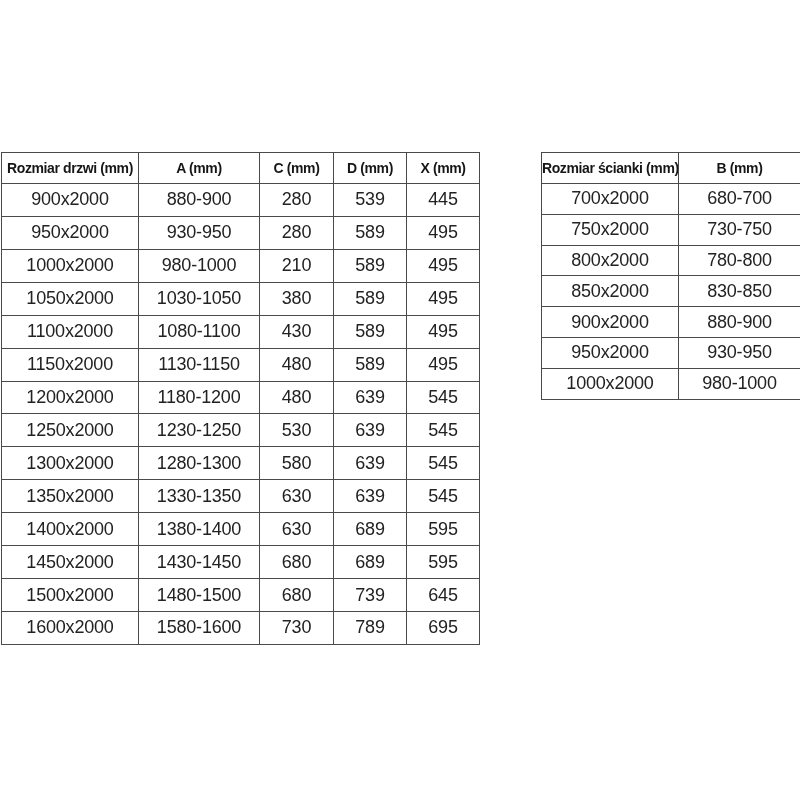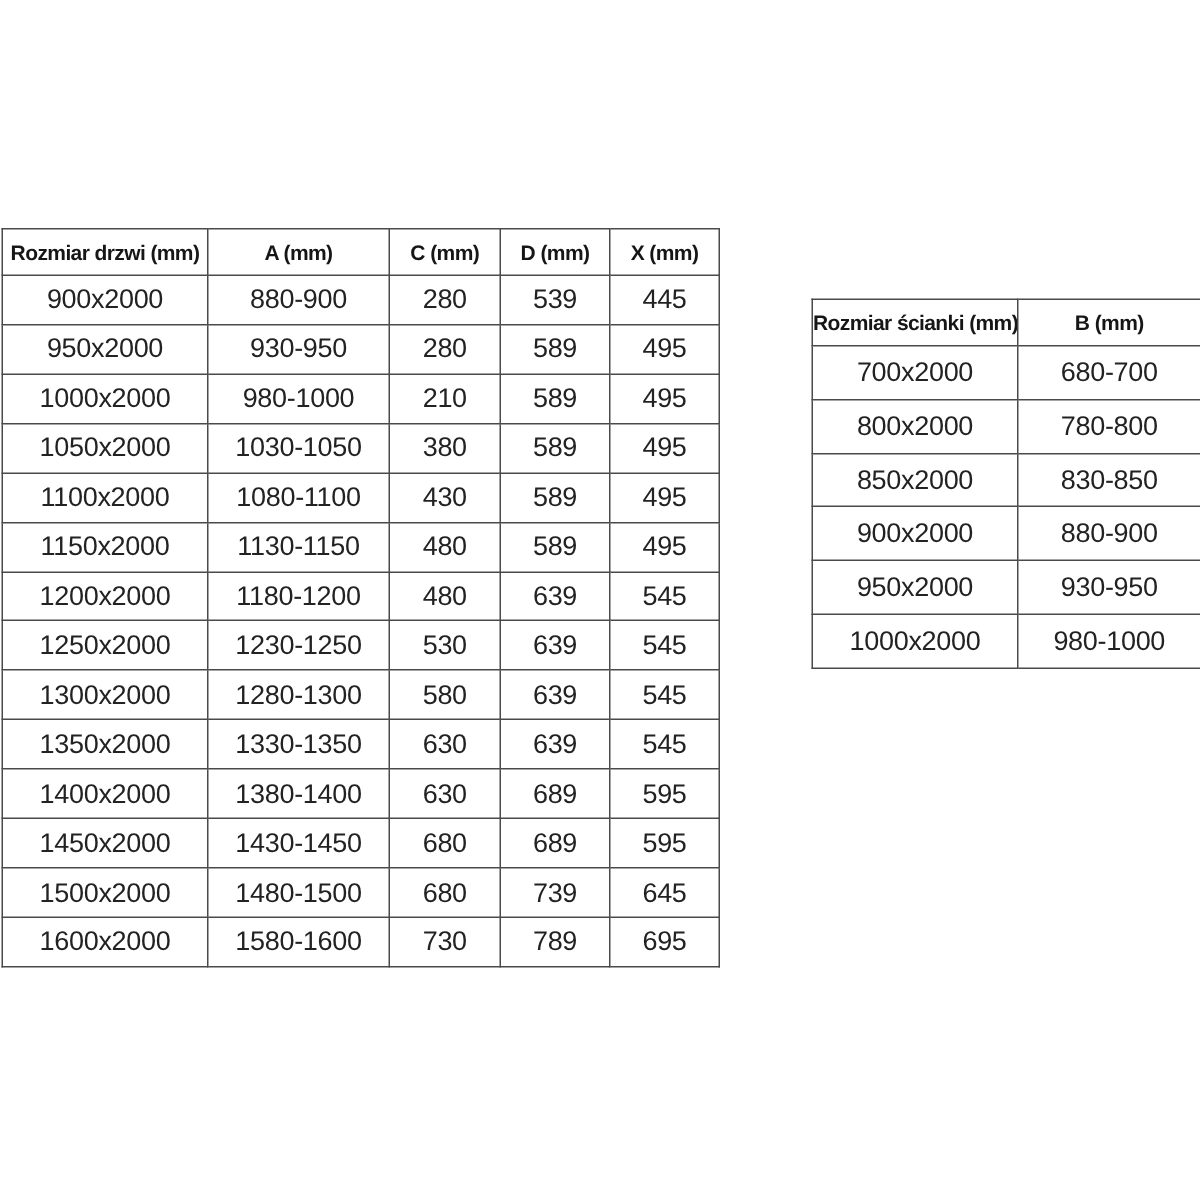--- a/index.html
+++ b/index.html
@@ -38,21 +38,21 @@
     color: #222222;
     height: 30.8px;
   }
 
   #doors-table {
     left: 1px; top: 152px;
     width: 478px; height: 493px;
   }
   #walls-table {
     left: 541px; top: 152px;
-    width: 259px; height: 247px; margin-top: 47px;
+    width: 259px; height: 247px;
   }
 </style>
 </head>
 <body>
 
 <div class="canvas">
 
   <table id="doors-table">
     <colgroup>
       <col style="width:137px">
@@ -182,20 +182,24 @@
         <th>Rozmiar ścianki (mm)</th>
         <th>B (mm)</th>
       </tr>
     </thead>
     <tbody>
         <tr>
           <td>700x2000</td>
           <td>680-700</td>
         </tr>
         <tr>
+          <td>750x2000</td>
+          <td>730-750</td>
+        </tr>
+        <tr>
           <td>800x2000</td>
           <td>780-800</td>
         </tr>
         <tr>
           <td>850x2000</td>
           <td>830-850</td>
         </tr>
         <tr>
           <td>900x2000</td>
           <td>880-900</td>

